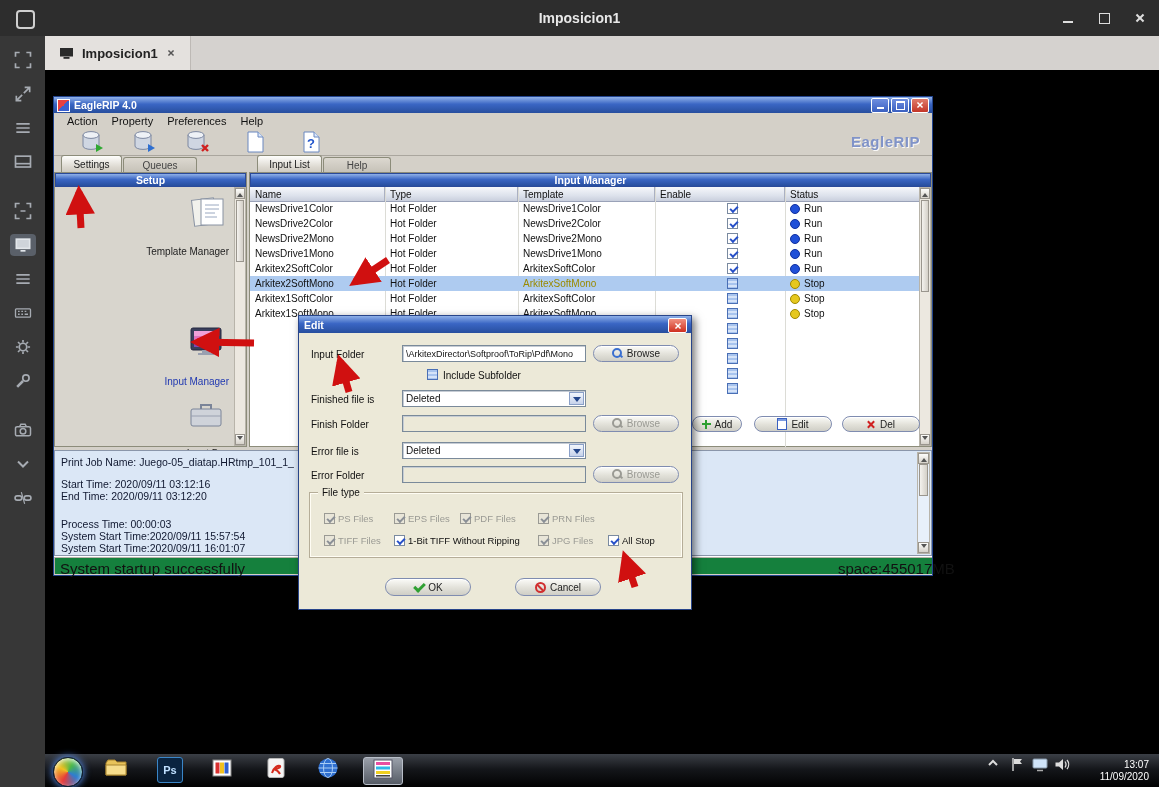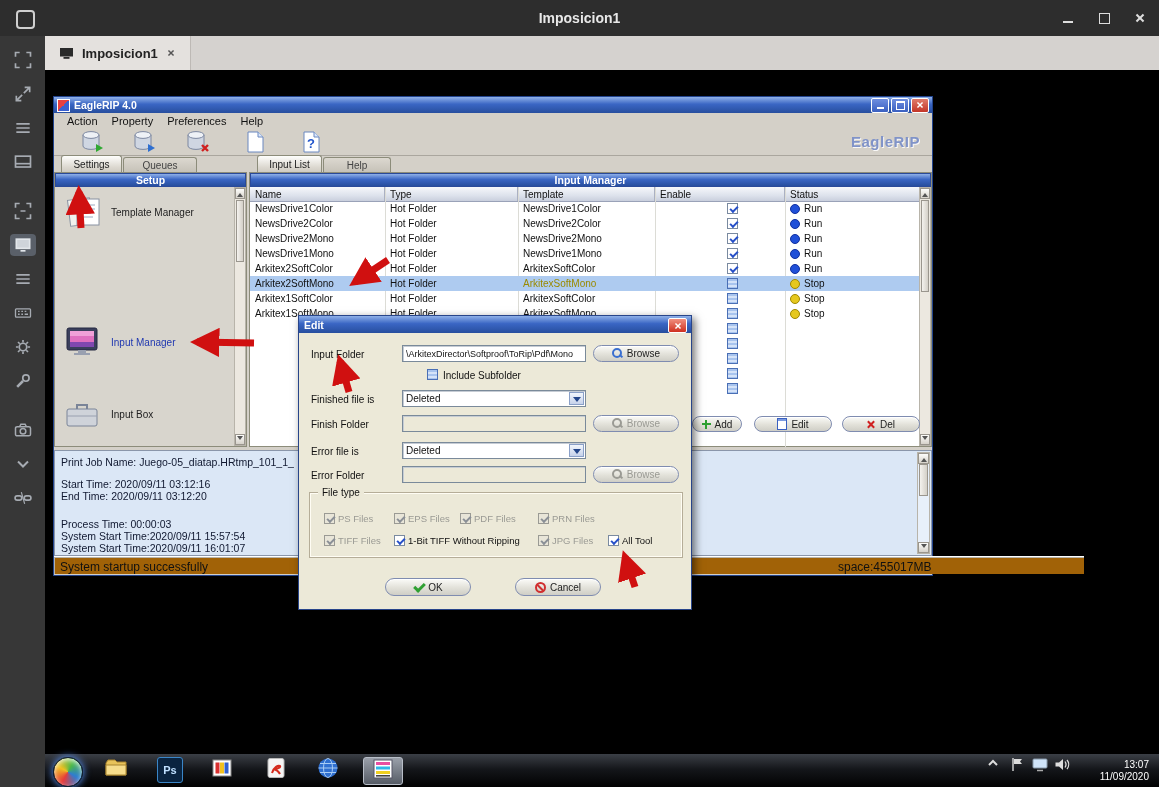--- a/index.html
+++ b/index.html
@@ -52,21 +52,21 @@
   .logo{right:12px;top:5px;font-size:15px;font-weight:bold;color:#8093c8;letter-spacing:.5px;text-shadow:1px 1px 0 rgba(255,255,255,.85)}
 
   .xp-tab{top:0;height:17px;display:flex;align-items:center;justify-content:center;font-size:10px;color:#222;
           background:linear-gradient(180deg,#fefefc,#dcd8d0 70%,#cfcbc2);border:1px solid #8c8c7a;border-bottom:none;border-radius:3px 3px 0 0;box-sizing:border-box}
   .xp-tab.off{background:linear-gradient(180deg,#dcd8d0,#c6c2b8);height:15px;margin-top:2px;color:#444}
 
   .phead{height:14px;display:flex;align-items:center;justify-content:center;color:#fff;font-weight:bold;font-size:10.5px;border:1px solid #2a4a9a;box-sizing:border-box}
 
   
   .lpanel{left:0;top:75px;width:193px;height:275px;background:#d8d5cd;border:1px solid #8c8c7a;box-sizing:border-box}
-  .si{width:168px;display:flex;flex-direction:row;align-items:center;gap:6px}
+  .si{width:168px;display:flex;flex-direction:column;align-items:flex-end;gap:17px}
   .si-label{font-size:10px;color:#222}
   .si-label.sel{color:#2038b0}
 
   
   .sbar{background:#ece8e0;border:1px solid #b8b4aa;box-sizing:border-box}
   .sb-btn{left:0;right:0;height:11px;background:linear-gradient(180deg,#fdfdfb,#d6d2ca);border:1px solid #9a968e;box-sizing:border-box;display:flex;align-items:center;justify-content:center}
   .tri-up{width:0;height:0;border:3px solid transparent;border-bottom:4px solid #555}
   .tri-dn{width:0;height:0;border:3px solid transparent;border-top:4px solid #555}
   .sb-thumb{left:1px;right:1px;background:linear-gradient(90deg,#f4f2ee,#d4d0c8);border:1px solid #9a968e}
 
@@ -103,21 +103,21 @@
   .ic-no{position:relative;width:11px;height:11px;border:2px solid #d03030;border-radius:50%;box-sizing:border-box}
   .ic-no::after{content:"";position:absolute;left:-1px;top:3px;width:9px;height:2px;background:#d03030;transform:rotate(45deg)}
   .ic-mag{position:relative;width:11px;height:11px}
   .ic-mag::before{content:"";position:absolute;left:0;top:0;width:6px;height:6px;border:2px solid #3a6fd0;border-radius:50%}
   .ic-mag::after{content:"";position:absolute;left:7px;top:7px;width:4px;height:2px;background:#3a6fd0;transform:rotate(45deg)}
   .ic-mag.gray::before{border-color:#9a9a94}.ic-mag.gray::after{background:#9a9a94}
 
   
   .jobpanel{left:0;top:353px;width:878px;height:106px;background:#dbe7f6;border:1px solid #8a96aa;box-sizing:border-box}
   .jline{left:6px;font-size:10.5px;color:#101830;white-space:nowrap}
-  .statusbar{left:0;top:459px;width:1030px;height:17px;background:#a16207;border-top:1px solid #fff;box-shadow:inset 1px 1px 0 #b8b4aa;font-size:12px;display:block}
+  .statusbar{left:0;top:459px;width:878px;height:17px;background:#15803d;border-top:1px solid #fff;box-shadow:inset 1px 1px 0 #b8b4aa;font-size:15px;display:block}
 
   
   .dlg{left:253px;top:245px;width:392px;height:293px;background:#ece9d8;border:1px solid #28458a;box-shadow:3px 3px 8px rgba(0,0,0,.55)}
   .dlg-tb{left:0;top:0;right:0;height:17px;display:flex;align-items:center;padding:0 5px;color:#fff;font-weight:bold;font-size:10.5px}
   .dlg-close{position:absolute;right:4px;top:2px;width:17px;height:13px;border:1px solid #fff;border-radius:2px;
              background:linear-gradient(180deg,#f09080,#cf2f1f);display:flex;align-items:center;justify-content:center;color:#fff}
   .dlabel{font-size:10px;color:#111;white-space:nowrap}
   .field{height:17px;background:#fff;border:1px solid #7a8a9a;box-shadow:inset 1px 1px 0 #c6ccd4;box-sizing:border-box;display:flex;align-items:center;padding:0 3px;font-size:9px;white-space:nowrap;overflow:hidden}
   .field.dis{background:#ece9d8}
   .dd{position:absolute;right:1px;top:1px;bottom:1px;width:15px;background:linear-gradient(180deg,#f2f6fc,#c6d2ea);border:1px solid #8aa0c8;display:flex;align-items:center;justify-content:center;box-sizing:border-box}
@@ -637,21 +637,21 @@
       <span class="fopt" style="left:84px;top:42px">
           <span class="cb checked"></span>
           <span>1-Bit TIFF Without Ripping</span>
         </span>
       <span class="fopt dis" style="left:228px;top:42px">
           <span class="cb gchk"></span>
           <span>JPG Files</span>
         </span>
       <span class="fopt" style="left:298px;top:42px">
           <span class="cb checked"></span>
-          <span>All Tool</span>
+          <span>All Stop</span>
         </span>
     </div>
 
     <div class="abs xpbtn" style="left:86px;top:262px;width:86px;height:18px">
       <span class="ic-chk"></span>
         <span>OK</span>
     </div>
     <div class="abs xpbtn" style="left:216px;top:262px;width:86px;height:18px">
       <span class="ic-no"></span>
         <span>Cancel</span>

